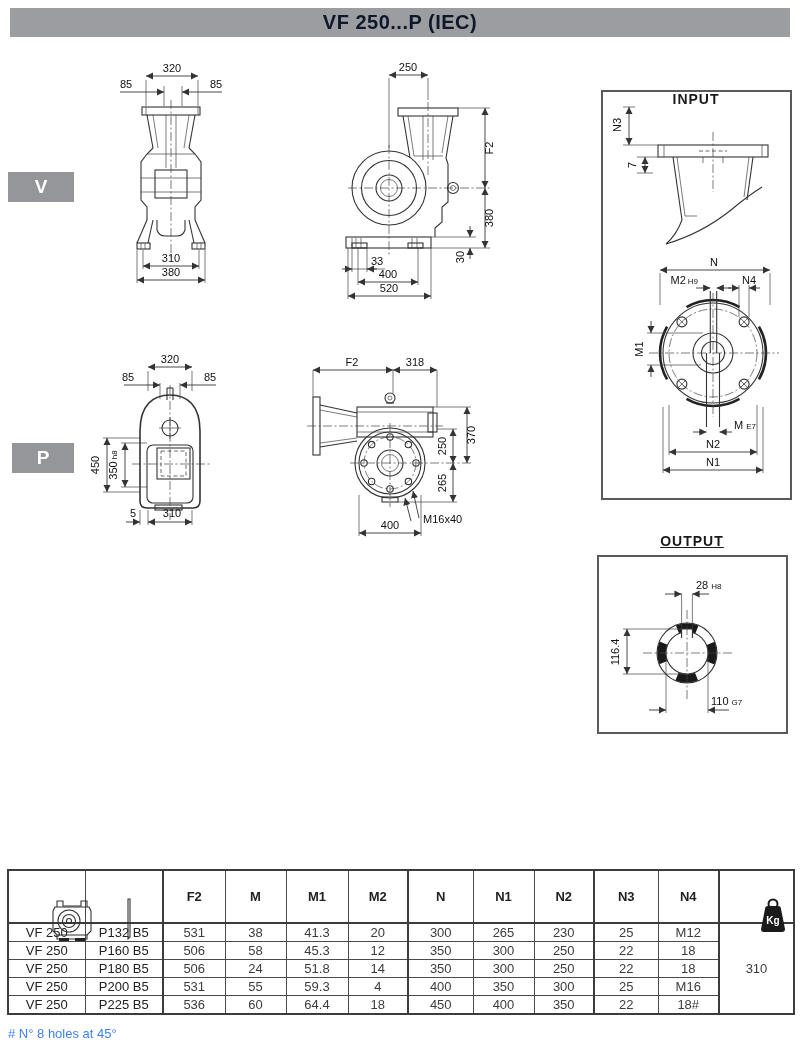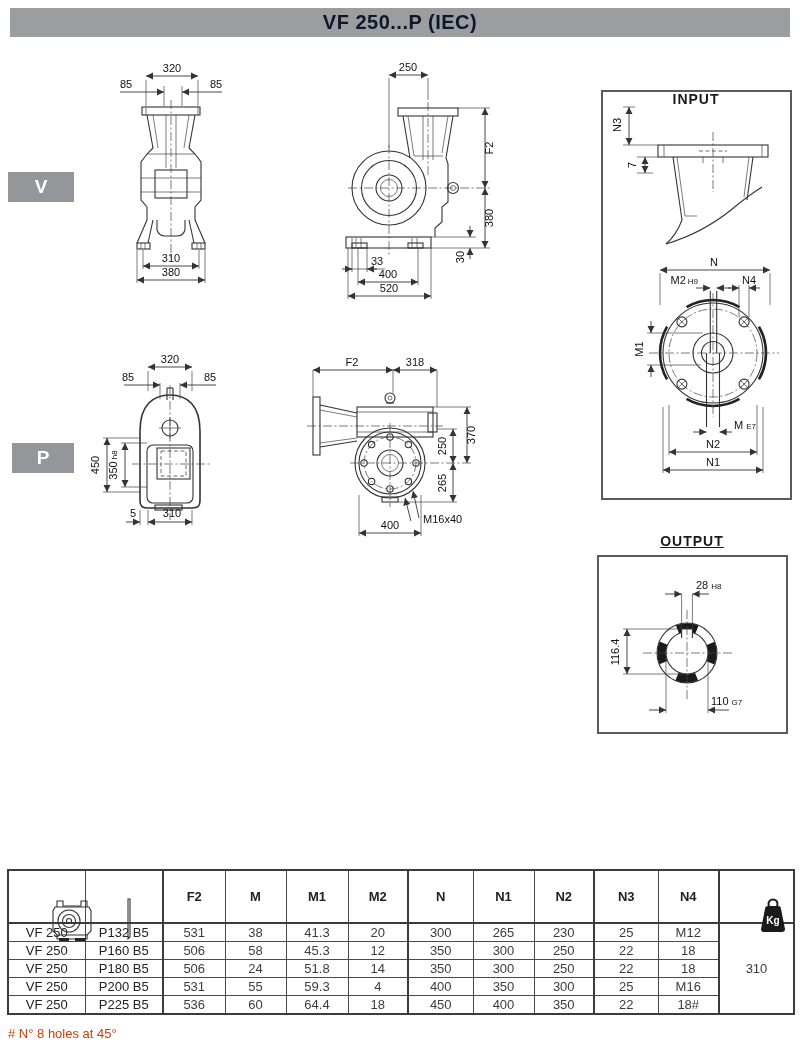--- a/index.html
+++ b/index.html
@@ -23,21 +23,21 @@
   .o2{fill:none;stroke:#333;stroke-width:1.6;}
   .x{fill:none;stroke:#444;stroke-width:.7;}
   .d{fill:none;stroke:#333;stroke-width:.9;marker-start:url(#ah);marker-end:url(#ah);}
   .de{fill:none;stroke:#333;stroke-width:.9;marker-end:url(#ah);}
   .c{fill:none;stroke:#444;stroke-width:.7;stroke-dasharray:9 2.5 2 2.5;}
   .h{fill:none;stroke:#444;stroke-width:.8;stroke-dasharray:4 2.5;}
   svg text{fill:#111;font-family:"Liberation Sans",sans-serif;font-size:11px;}
   svg text.mid{text-anchor:middle;}
   tspan.fit{font-size:8px;}
   .notes{left:8px;top:801px;width:640px;font-size:13px;line-height:17.5px;color:#2d2d2d;}
-  .footnote{left:8px;top:1026px;font-size:13px;color:#c2410c;}
+  .footnote{left:8px;top:1026px;font-size:13px;color:#3b82f6;}
   table.spec{position:absolute;left:7px;top:869px;width:786px;border-collapse:collapse;table-layout:fixed;
              font-size:13px;color:#3c3c3c;}
   table.spec th,table.spec td{border:1px solid #4a4a4a;padding:0 2px;text-align:center;overflow:hidden;}
   table.spec{border:2px solid #3c3c3c;}
   table.spec th{height:51px;font-weight:bold;color:#222;border-bottom:2px solid #3c3c3c;}
   table.spec td{height:17px;}
   td.lft{ text-align:left;font-weight:normal;color:#222;padding-left:6px;}
   .gl{border-left-width:2px !important;border-left-color:#3c3c3c !important;}
   .kgcell{font-weight:normal;}
 </style>

